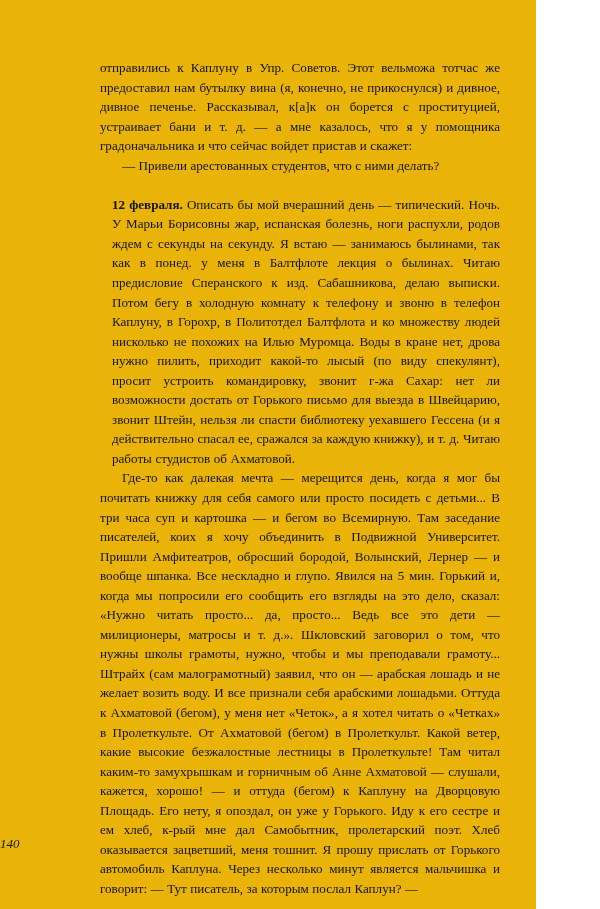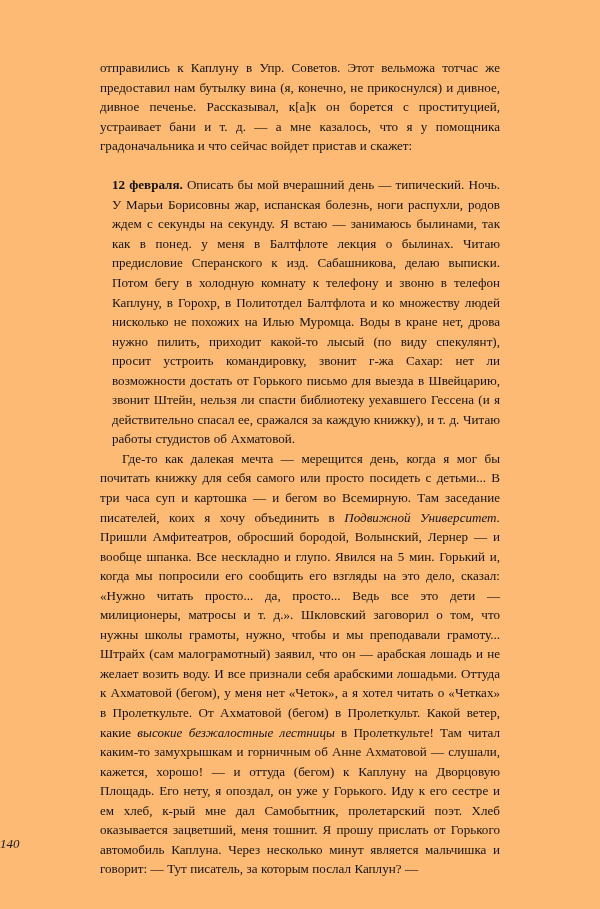--- a/index.html
+++ b/index.html
@@ -9,23 +9,23 @@
   }
   body {
     width: 600px;
     height: 909px;
     font-family: "Liberation Serif", "DejaVu Serif", serif;
     color: #131313;
     -webkit-font-smoothing: antialiased;
   }
   .page {
     position: relative;
-    width: 600px;
+    width: 536px;
     height: 909px;
-    background: #fdba74;
+    background: #eab308;
     overflow: hidden;
   }
   .textblock {
     position: absolute;
     left: 100px;
     top: 58px;
     width: 400px;
   }
   p.para {
     margin: 0;
@@ -41,38 +41,38 @@
     text-indent: 0;
   }
   p.gap-before {
     margin-top: 19.5px;
     margin-left: 12px;
   }
   .dateword {
     font-weight: bold;
   }
   .ital {
-    font-style: italic;
   }
   .folio {
     position: absolute;
     left: 0;
     top: 836px;
     width: 600px;
     font-size: 13px;
     font-style: italic;
     color: #1a1a1a;
   }
 </style>
 </head>
 <body>
 
 <div class="page">
 
   <div class="textblock" id="textblock">
       <p class="para noindent"><span>отправились к Каплуну в Упр. Советов. Этот вельможа тотчас же предоставил нам бутылку вина (я, конечно, не прикоснулся) и дивное, дивное печенье. Рассказывал, к[а]к он борется с проституцией, устраивает бани и т. д.   — а мне казалось, что я у помощника градоначальника и что сейчас войдет пристав и скажет:</span></p>
+      <p class="para"><span>— Привели арестованных студентов, что с ними делать?</span></p>
       <p class="para noindent gap-before"><span class="dateword">12 февраля.</span><span> Описать бы мой вчерашний день — типический. Ночь. У Марьи Борисовны жар, испанская болезнь, ноги распухли, родов ждем с секунды на секунду. Я встаю — занимаюсь былинами, так как в понед. у меня в Балтфлоте лекция о былинах. Читаю предисловие Сперанского к изд. Сабашникова, делаю выписки. Потом бегу в холодную комнату к телефону и звоню в телефон Каплуну, в Горохр, в Политотдел Балтфлота и ко множеству людей нисколько не похожих на Илью Муромца. Воды в кране нет, дрова нужно пилить, приходит какой-то лысый (по виду спекулянт), просит устроить командировку, звонит г-жа Сахар:  нет ли возможности достать от Горького письмо для выезда в Швейцарию, звонит Штейн, нельзя ли спасти библиотеку уехавшего Гессена (и я действительно спасал ее, сражался за каждую книжку), и т. д. Читаю работы студистов об Ахматовой.</span></p>
       <p class="para"><span>Где-то как далекая мечта — мерещится день, когда я мог бы почитать книжку для себя самого или просто посидеть с детьми... В три часа суп и картошка — и бегом во Всемирную. Там заседание писателей, коих я хочу объединить в </span><span class="ital">Подвижной Университет.</span><span> Пришли Амфитеатров, обросший бородой, Волынский, Лернер — и вообще шпанка. Все нескладно и глупо. Явился на 5 мин. Горький и, когда мы попросили его сообщить его взгляды на это дело, сказал: «Нужно читать просто... да, просто... Ведь все это дети — милиционеры, матросы и т. д.». Шкловский заговорил о том, что нужны школы грамоты, нужно, чтобы и мы преподавали грамоту... Штрайх (сам малограмотный) заявил, что он — арабская лошадь и не желает возить воду. И все признали себя арабскими лошадьми. Оттуда к Ахматовой (бегом), у меня нет «Четок», а я хотел читать о «Четках» в Пролеткульте. От Ахматовой (бегом) в Пролеткульт. Какой ветер, какие </span><span class="ital">высокие безжалостные лестницы</span><span> в Пролеткульте! Там читал каким-то замухрышкам и горничным об Анне Ахматовой — слушали, кажется, хорошо! — и оттуда (бегом) к Каплуну на Дворцовую Площадь. Его нету, я опоздал, он уже у Горького. Иду к его сестре и ем хлеб, к-рый мне дал Самобытник, пролетарский поэт. Хлеб оказывается зацветший, меня тошнит. Я прошу прислать от Горького автомобиль Каплуна. Через несколько минут является мальчишка и говорит: — Тут писатель, за которым послал Каплун? — </span></p>
     </div>
 
   <div class="folio">140</div>
 
 </div>
 
 </body></html>

